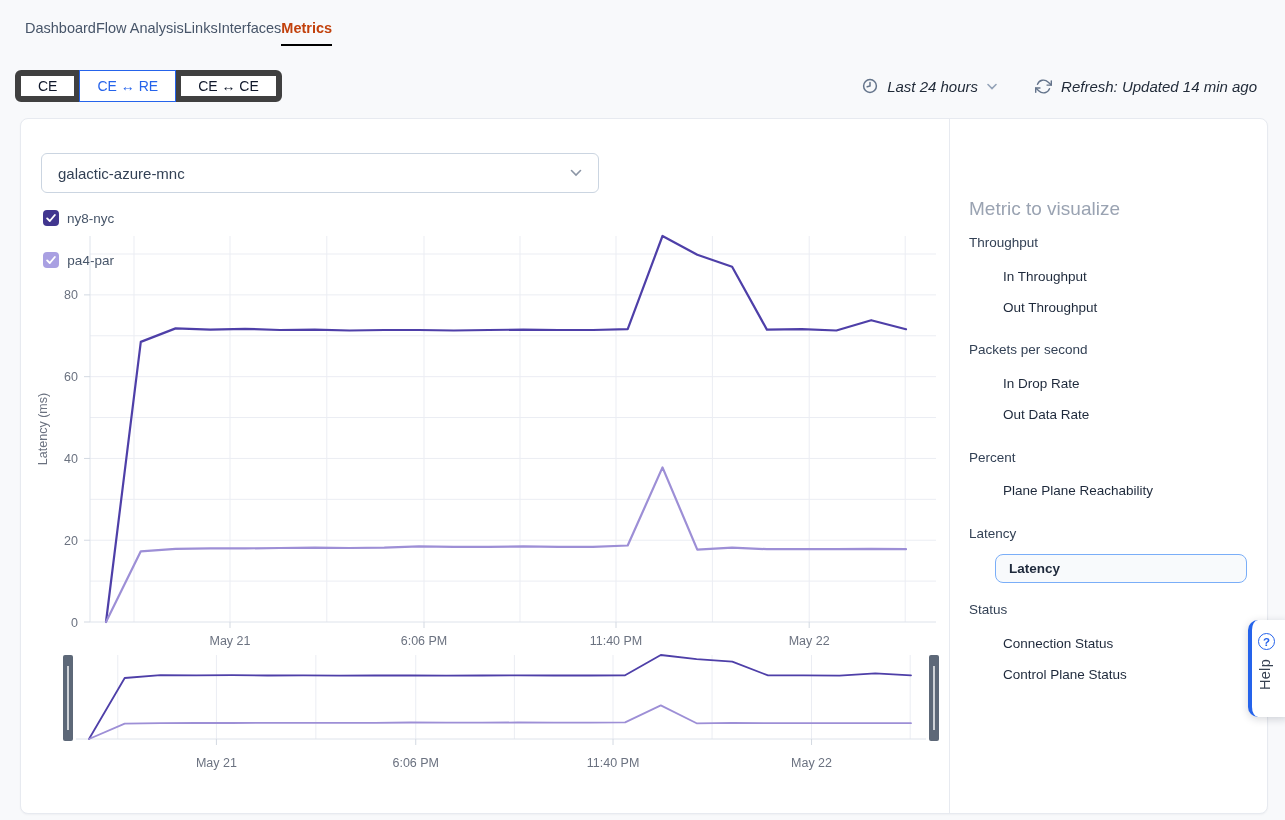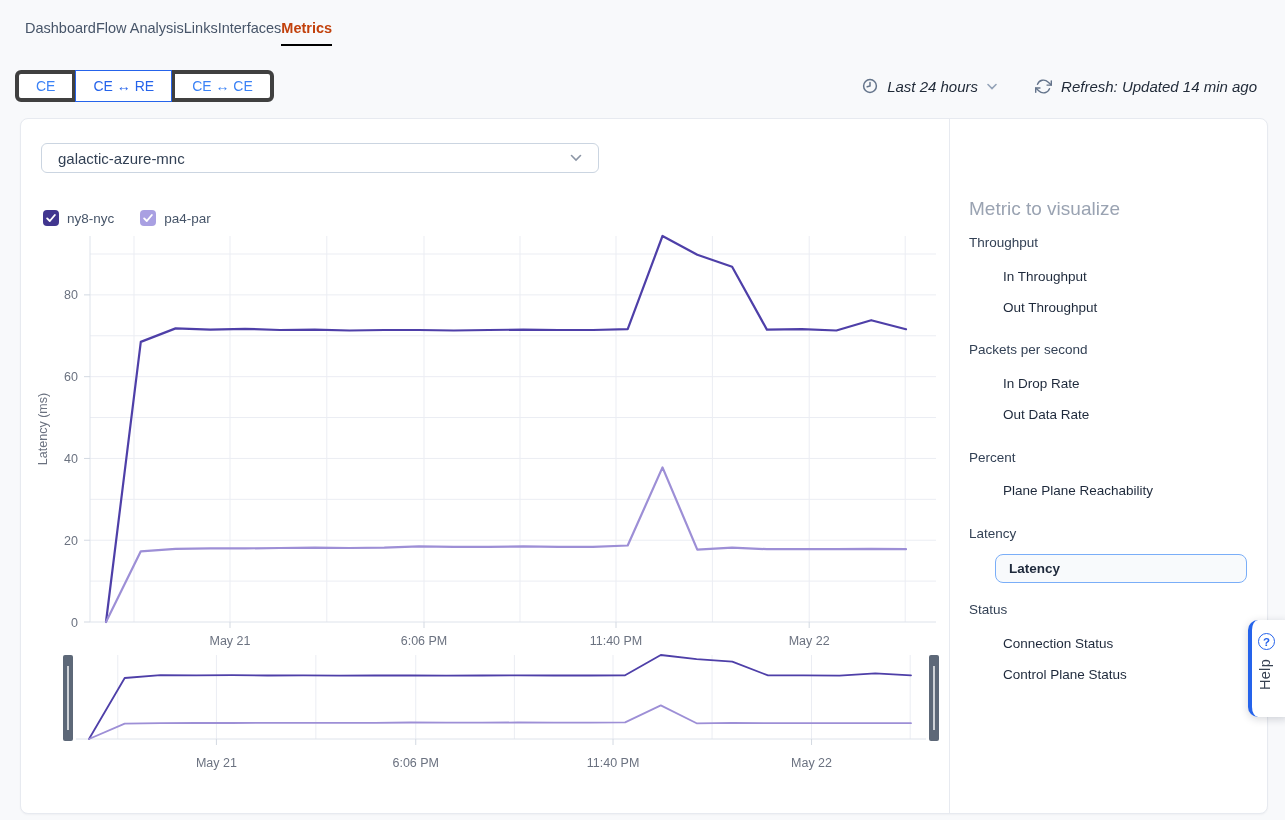--- a/index.html
+++ b/index.html
@@ -10,41 +10,41 @@
     font-family:"Liberation Sans","DejaVu Sans",sans-serif;
     -webkit-font-smoothing:antialiased;
   }
   
   .nav{position:absolute;left:25px;top:20px;display:flex;}
   .nav .tab{font-size:14.5px;color:#475569;padding-bottom:8px;cursor:pointer;white-space:nowrap;}
   .nav .tab.active{color:#c2410c;font-weight:700;border-bottom:2px solid #000000;}
   
   .seg{position:absolute;left:15px;top:70px;display:flex;}
   .seg .seg-btn{
-    height:32px;padding:0 17px;background:#fff;border:4px solid #404040;
-    font-size:14px;color:#3b82f6;margin-left:-1px;display:flex;align-items:center;
+    height:32px;padding:0 17px;background:#fff;border:6px solid #404040;
+    font-size:14px;color:#0f172a;margin-left:-1px;display:flex;align-items:center;
     font-family:inherit;box-sizing:border-box;cursor:pointer;white-space:nowrap;
   }
   .seg .seg-btn:first-child{border-radius:6px 0 0 6px;margin-left:0;}
   .seg .seg-btn:last-child{border-radius:0 6px 6px 0;}
   .seg .seg-btn.selected{border:1px solid #2563eb;color:#2563eb;z-index:1;position:relative;}
   
   .timebar{position:absolute;top:70px;right:28px;height:32px;display:flex;align-items:center;gap:38px;font-style:italic;}
   .tgroup{display:flex;align-items:center;gap:9px;font-size:15px;color:#1f2937;cursor:pointer;white-space:nowrap;}
   .icon{display:inline-flex;align-items:center;justify-content:center;}
   
   .card{position:absolute;left:20px;top:118px;width:1246px;height:694px;background:#fff;
     border:1px solid #e7eaf0;border-radius:8px;box-shadow:0 1px 2px rgba(16,24,40,.04);}
   .vdivider{position:absolute;left:928px;top:0;width:1px;height:100%;background:#e7eaf0;}
   
-  .select{position:absolute;left:20px;top:24px;width:558px;height:30px;border:1px solid #cbd5e1;
+  .select{position:absolute;left:20px;top:34px;width:558px;height:40px;border:1px solid #cbd5e1;
     border-radius:6px;display:flex;align-items:center;justify-content:space-between;
     padding:0 16px;font-size:15px;color:#334155;background:#fff;box-sizing:border-box;cursor:pointer;}
   
-  .legend{position:absolute;left:22px;top:91px;display:flex;gap:26px;align-items:center;}
+  .legend{position:absolute;left:22px;top:91px;display:flex;gap:26px;align-items:center;flex-direction:column;}
   .legend-item{display:flex;align-items:center;font-size:13.5px;color:#475569;cursor:pointer;}
   .cb{width:16px;height:16px;border-radius:4px;display:inline-flex;align-items:center;
     justify-content:center;margin-right:8px;}
   
   svg.chart{position:absolute;left:10px;overflow:visible;}
   #main-chart{top:110px;}
   #mini-chart{top:530px;}
   svg text{font-family:"Liberation Sans","DejaVu Sans",sans-serif;}
   
   .s-title{position:absolute;left:948px;top:79px;font-size:19px;color:#9aa3b2;}

